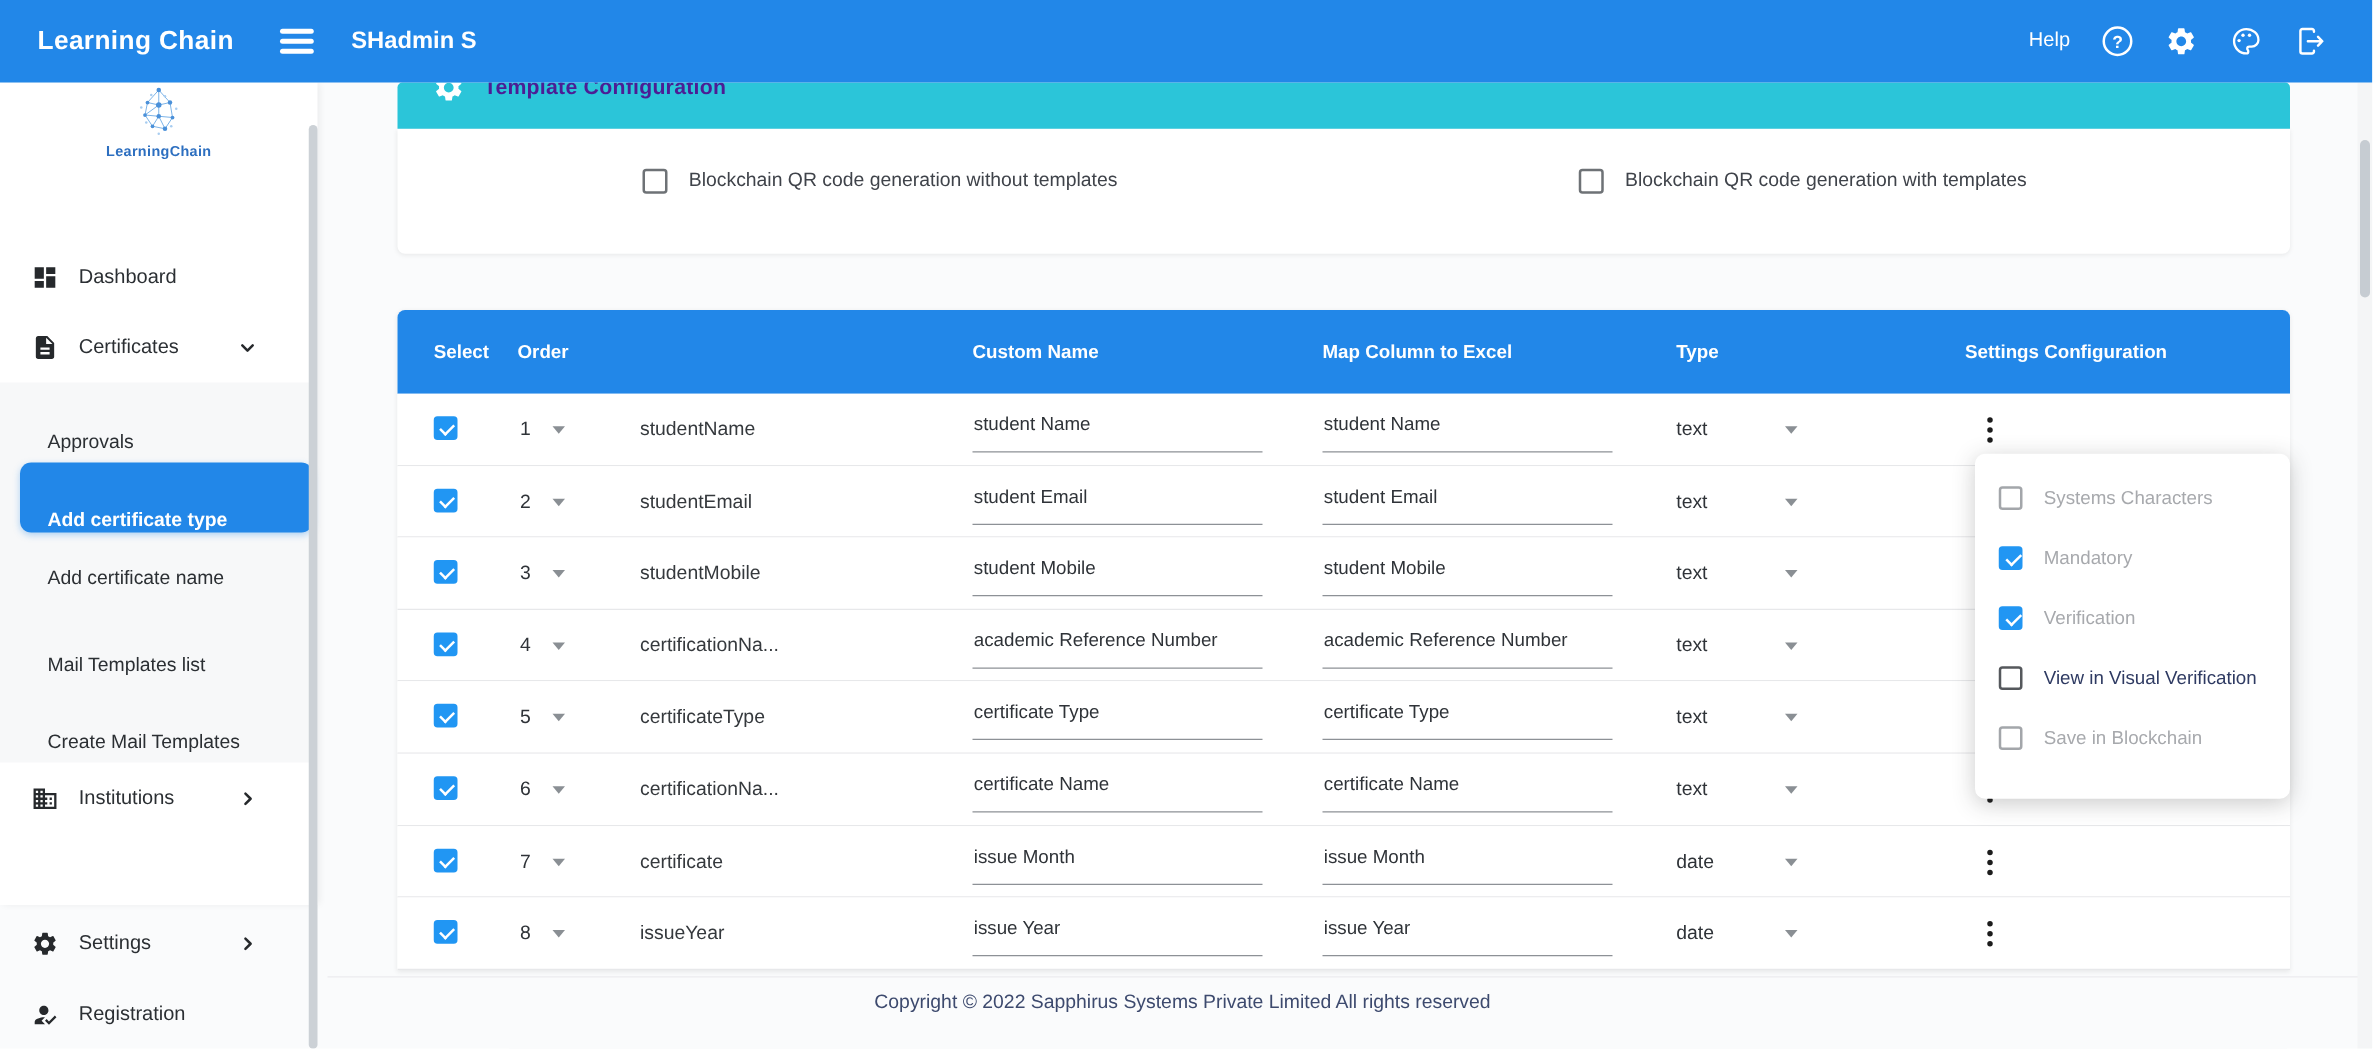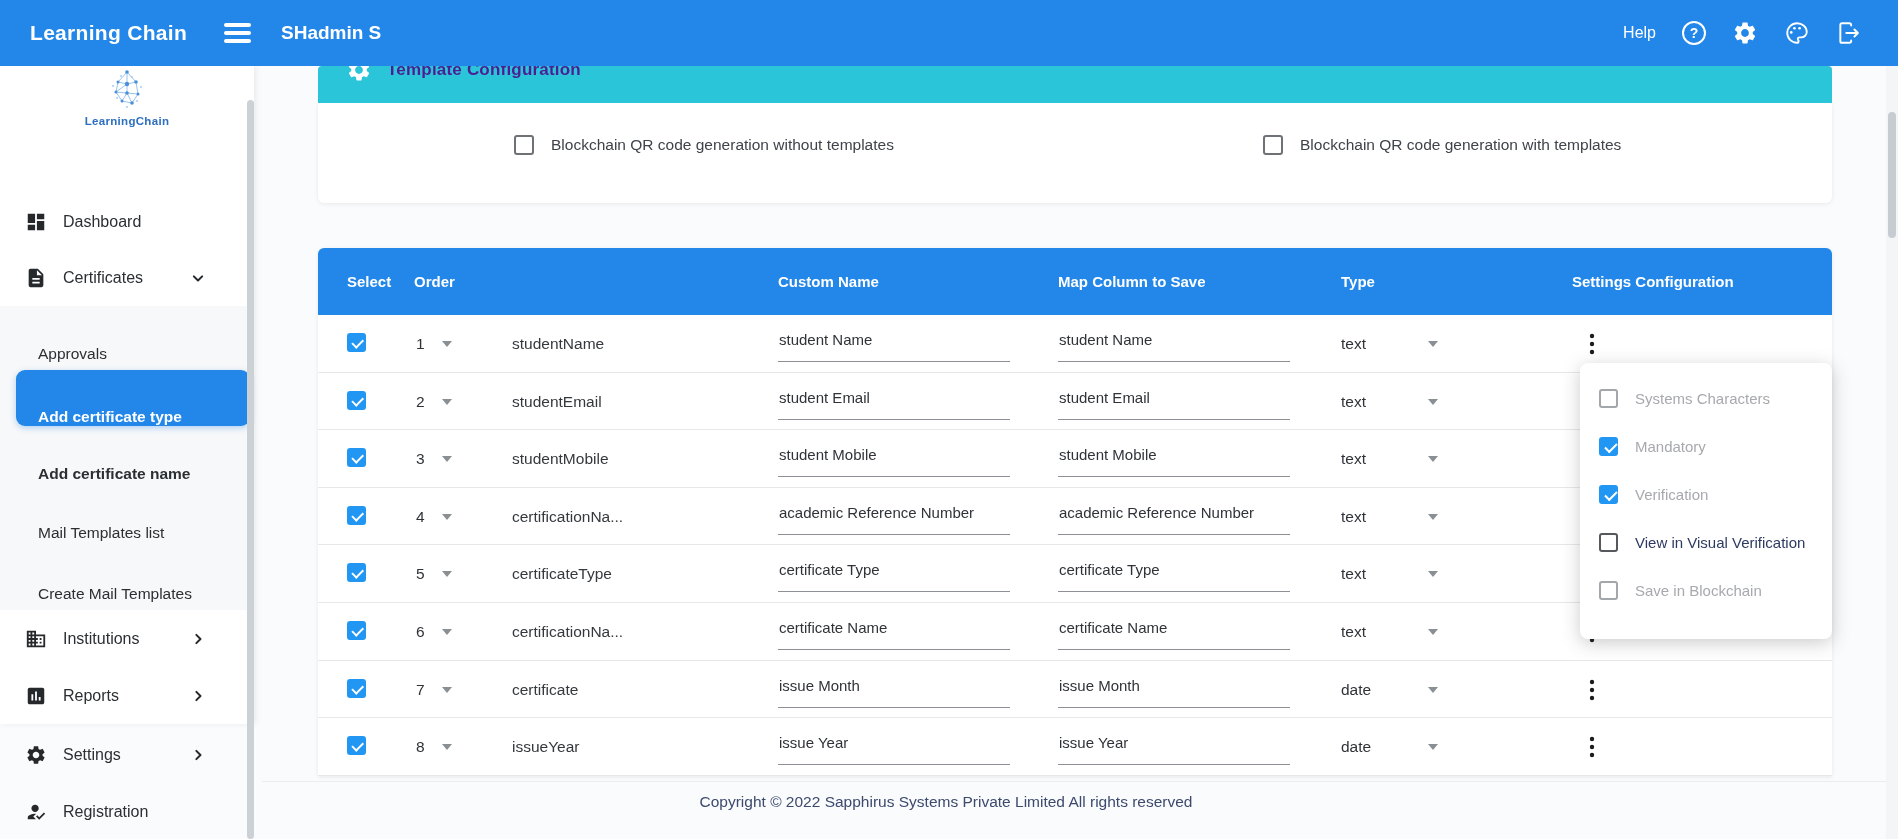--- a/index.html
+++ b/index.html
@@ -185,50 +185,41 @@
         </svg>
     </div>
 
     <div class="submenu">
         <div class="submenu-item" style="top: 9px;">
           <span class="slabel">Approvals</span>
         </div>
         <div class="submenu-item active" style="top: 64px;">
           <span class="slabel">Add certificate type</span>
         </div>
-        <div class="submenu-item" style="top: 129px; font-weight: bold;">
+        <div class="submenu-item" style="top: 118px;">
           <span class="slabel">Add certificate name</span>
         </div>
         <div class="submenu-item" style="top: 188px;">
           <span class="slabel">Mail Templates list</span>
         </div>
         <div class="submenu-item" style="top: 249px;">
           <span class="slabel">Create Mail Templates</span>
         </div>
       </div>
 
     <div class="nav-item" style="top:547px">
       <svg class="nicon" viewBox="0 0 24 24">
           <path fill="#26292c" d="M12 7V3H2v18h20V7H12zM6 19H4v-2h2v2zm0-4H4v-2h2v2zm0-4H4V9h2v2zm0-4H4V5h2v2zm4 12H8v-2h2v2zm0-4H8v-2h2v2zm0-4H8V9h2v2zm0-4H8V5h2v2zm10 12h-8v-2h2v-2h-2v-2h2v-2h-2V9h8v10zm-2-8h-2v2h2v-2zm0 4h-2v2h2v-2z"></path>
         </svg>
       <span class="nlabel">Institutions</span>
       <svg class="nav-chevron" viewBox="0 0 24 24">
           <path d="M10 7l5 5-5 5" fill="none" stroke="#26292c" stroke-width="2.4" stroke-linecap="round" stroke-linejoin="round"></path>
         </svg>
     </div>
 
-    <div class="nav-item" style="top:604px">
-      <svg class="nicon" viewBox="0 0 24 24">
-          <path fill="#26292c" d="M19 3H5c-1.1 0-2 .9-2 2v14c0 1.1.9 2 2 2h14c1.1 0 2-.9 2-2V5c0-1.1-.9-2-2-2zM9 17H7v-7h2v7zm4 0h-2V7h2v10zm4 0h-2v-4h2v4z"></path>
-        </svg>
-      <span class="nlabel">Reports</span>
-      <svg class="nav-chevron" viewBox="0 0 24 24">
-          <path d="M10 7l5 5-5 5" fill="none" stroke="#26292c" stroke-width="2.4" stroke-linecap="round" stroke-linejoin="round"></path>
-        </svg>
-    </div>
 
     <div class="nav-item" style="top:663px">
       <svg class="nicon" viewBox="0 0 24 24">
           <path fill="#26292c" d="M19.14,12.94c0.04-0.3,0.06-0.61,0.06-0.94c0-0.32-0.02-0.64-0.07-0.94l2.03-1.58c0.18-0.14,0.23-0.41,0.12-0.61l-1.92-3.32c-0.12-0.22-0.37-0.29-0.59-0.22l-2.39,0.96c-0.5-0.38-1.03-0.7-1.62-0.94L14.4,2.81c-0.04-0.24-0.24-0.41-0.48-0.41h-3.84c-0.24,0-0.43,0.17-0.47,0.41L9.25,5.35C8.66,5.59,8.12,5.92,7.63,6.29L5.24,5.33c-0.22-0.08-0.47,0-0.59,0.22L2.74,8.87C2.62,9.08,2.66,9.34,2.86,9.48l2.03,1.58C4.84,11.36,4.8,11.69,4.8,12s0.02,0.64,0.07,0.94l-2.03,1.58c-0.18,0.14-0.23,0.41-0.12,0.61l1.92,3.32c0.12,0.22,0.37,0.29,0.59,0.22l2.39-0.96c0.5,0.38,1.03,0.7,1.62,0.94l0.36,2.54c0.05,0.24,0.24,0.41,0.48,0.41h3.84c0.24,0,0.44-0.17,0.47-0.41l0.36-2.54c0.59-0.24,1.13-0.56,1.62-0.94l2.39,0.96c0.22,0.08,0.47,0,0.59-0.22l1.92-3.32c0.12-0.22,0.07-0.47-0.12-0.61L19.14,12.94z M12,15.6c-1.98,0-3.6-1.62-3.6-3.6s1.62-3.6,3.6-3.6s3.6,1.62,3.6,3.6S13.98,15.6,12,15.6z"></path>
         </svg>
       <span class="nlabel">Settings</span>
       <svg class="nav-chevron" viewBox="0 0 24 24">
           <path d="M10 7l5 5-5 5" fill="none" stroke="#26292c" stroke-width="2.4" stroke-linecap="round" stroke-linejoin="round"></path>
         </svg>
     </div>
@@ -261,21 +252,21 @@
       <div class="cbx"></div>
       <span class="opt-label">Blockchain QR code generation with templates</span>
     </div>
   </div>
 
   <div class="table-card">
     <div class="thead">
       <span class="th" style="left:29px">Select</span>
       <span class="th" style="left:96px">Order</span>
       <span class="th" style="left:460px">Custom Name</span>
-      <span class="th" style="left:740px">Map Column to Save</span>
+      <span class="th" style="left:740px">Map Column to Excel</span>
       <span class="th" style="left:1023px">Type</span>
       <span class="th" style="left:1254px">Settings Configuration</span>
     </div>
     <div class="tbody">
     <div class="trow">
       <div class="cell-check">
             <div class="cbx checked"></div>
           </div>
       <span class="order-val">1</span>
       <span class="caret order-caret"></span>

